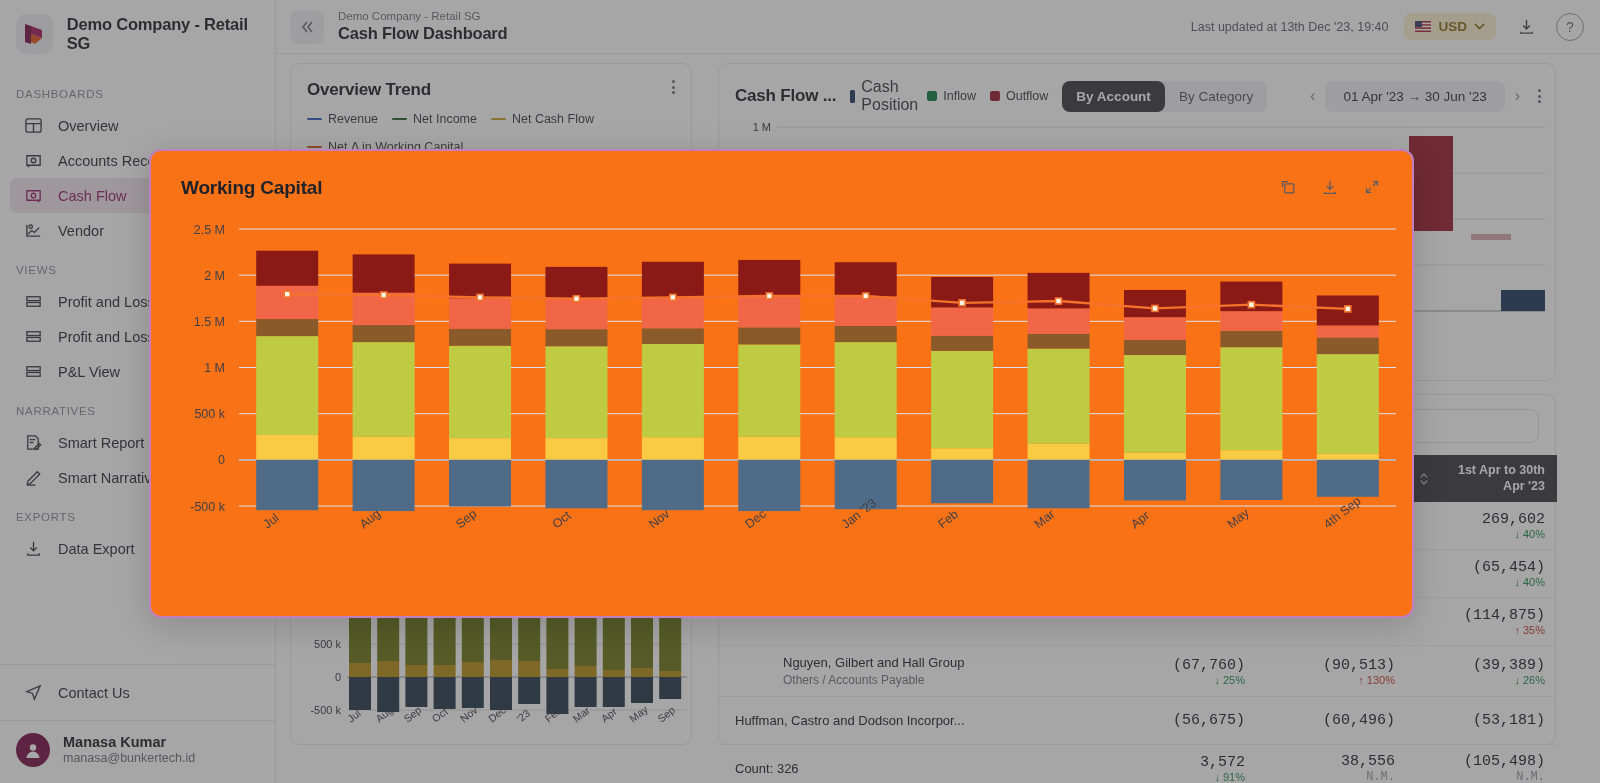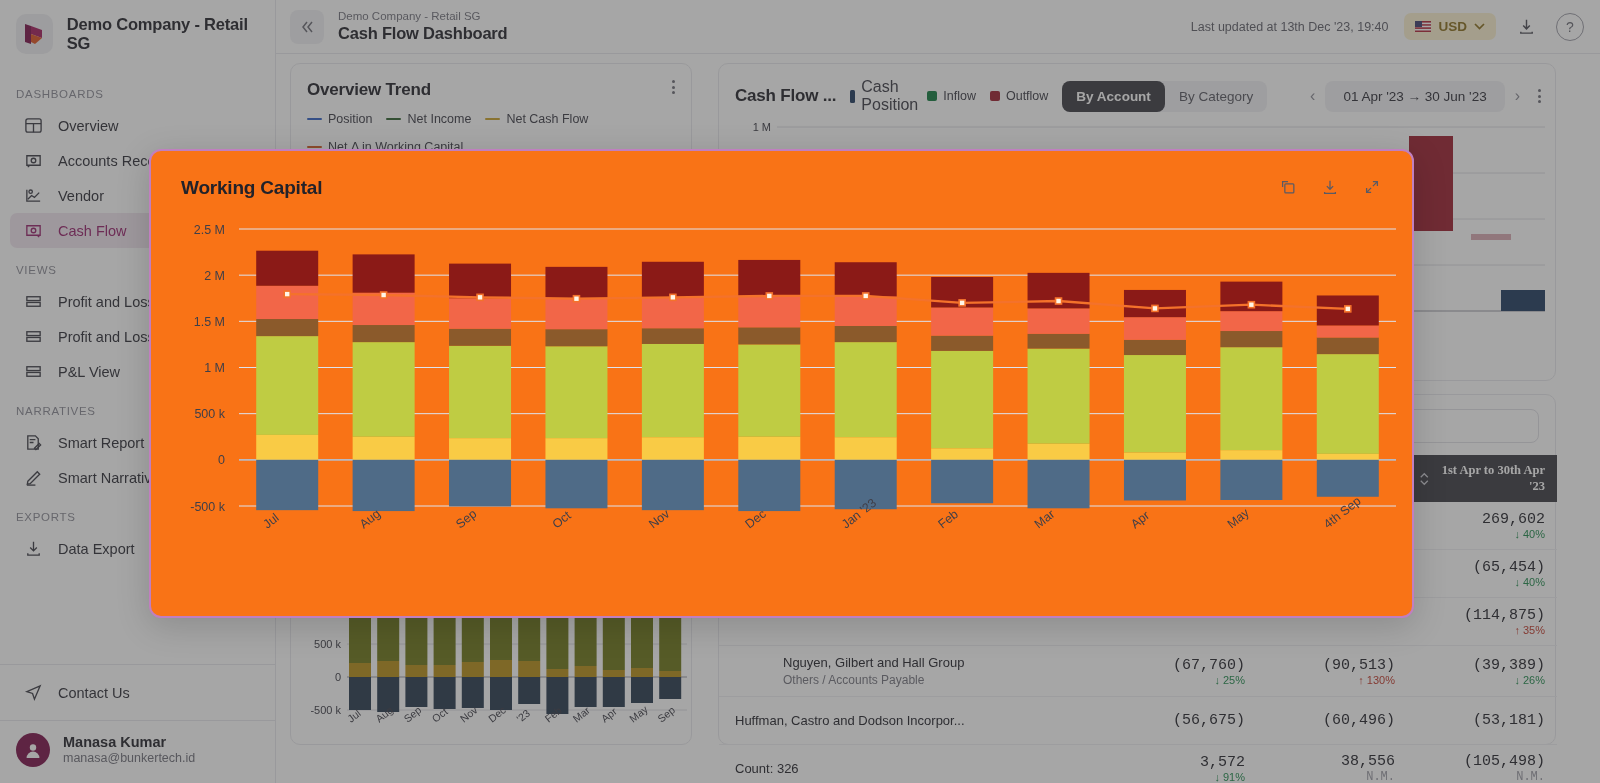--- a/index.html
+++ b/index.html
@@ -156,39 +156,39 @@
       <div class="sb-item">
         <span class="ico">
           <svg width="19" height="19" viewBox="0 0 20 20" fill="none" stroke="#3a3a44" stroke-width="1.4">
             <path d="M3 5h14v10H3z"></path>
               <circle cx="10" cy="10" r="2.4"></circle>
               <path d="M6 15l-2 2"></path>
           </svg>
         </span>
         <span>Accounts Receivable</span>
       </div>
-      <div class="sb-item">
-        <span class="ico">
-          <svg width="19" height="19" viewBox="0 0 20 20" fill="none" stroke="#3a3a44" stroke-width="1.4">
-            <path d="M3 4v12h14"></path>
-              <circle cx="7" cy="6" r="1.8"></circle>
-              <path d="M4 14l4-4 3 2 5-5"></path>
-          </svg>
-        </span>
-        <span>Vendor</span>
-      </div>
       <div class="sb-item active">
         <span class="ico">
           <svg width="19" height="19" viewBox="0 0 20 20" fill="none" stroke="#97206b" stroke-width="1.4">
             <path d="M3 5h14v10H3z"></path>
               <circle cx="10" cy="10" r="2.4"></circle>
               <path d="M14 15l2 2"></path>
           </svg>
         </span>
         <span>Cash Flow</span>
+      </div>
+      <div class="sb-item">
+        <span class="ico">
+          <svg width="19" height="19" viewBox="0 0 20 20" fill="none" stroke="#3a3a44" stroke-width="1.4">
+            <path d="M3 4v12h14"></path>
+              <circle cx="7" cy="6" r="1.8"></circle>
+              <path d="M4 14l4-4 3 2 5-5"></path>
+          </svg>
+        </span>
+        <span>Vendor</span>
       </div>
     </div>
 
     <div>
       <div class="sb-section">VIEWS</div>
       <div class="sb-item">
         <span class="ico">
           <svg width="19" height="19" viewBox="0 0 20 20" fill="none" stroke="#3a3a44" stroke-width="1.4">
             <rect x="3" y="5" width="14" height="4"></rect>
               <rect x="3" y="11" width="14" height="4"></rect>
@@ -320,21 +320,21 @@
       <div class="card-title">Overview Trend</div>
       <div class="kebab" style="margin-left:auto">
           <i></i>
           <i></i>
           <i></i>
         </div>
     </div>
     <div class="legend-row" style="padding:12px 16px 0 16px;">
       <span class="legend-item">
         <span class="lg-line" style="background:#2f5fc4"></span>
-        <span>Position</span>
+        <span>Revenue</span>
       </span>
       <span class="legend-item">
         <span class="lg-line" style="background:#2c5e2c"></span>
         <span>Net Income</span>
       </span>
       <span class="legend-item">
         <span class="lg-line" style="background:#c9a227"></span>
         <span>Net Cash Flow</span>
       </span>
       <span class="legend-item">
@@ -461,21 +461,21 @@
 
   <section class="card" style="left:718px; top:394px; width:838px; height:351px;">
     <div style="padding:14px 16px 0 16px;">
       <div class="tbl-search">
         <span>Search</span>
       </div>
     </div>
     <div style="position:absolute; left:0; top:60px; width:838px;">
       <div style="display:flex; background:#3a3a42;">
         <div style="flex:1"></div>
-        <div class="tbl-head" style="width:150px; display:flex; align-items:center; gap:8px; justify-content:flex-end;font-family:Liberation Serif, serif;">
+        <div class="tbl-head" style="width:150px; display:flex; align-items:center; gap:8px; justify-content:flex-end;">
           <svg width="12" height="16" viewBox="0 0 12 16" fill="none" stroke="#cfcfd6" stroke-width="1.4">
               <path d="M2 6l4-4 4 4M2 10l4 4 4-4"></path>
             </svg>
           <span style="white-space:normal; text-align:right;">1st Apr to 30th Apr '23</span>
         </div>
       </div>
       <div id="table-rows">
           <div style="display: flex; align-items: center; padding: 8px 12px 8px 16px; min-height: 48px; border-bottom: 1px solid rgb(238, 238, 242);">
             <div style="flex: 1 1 0%; min-width: 0px;">
               <div class="tbl-row-sub">Others / Accounts Payable</div>

